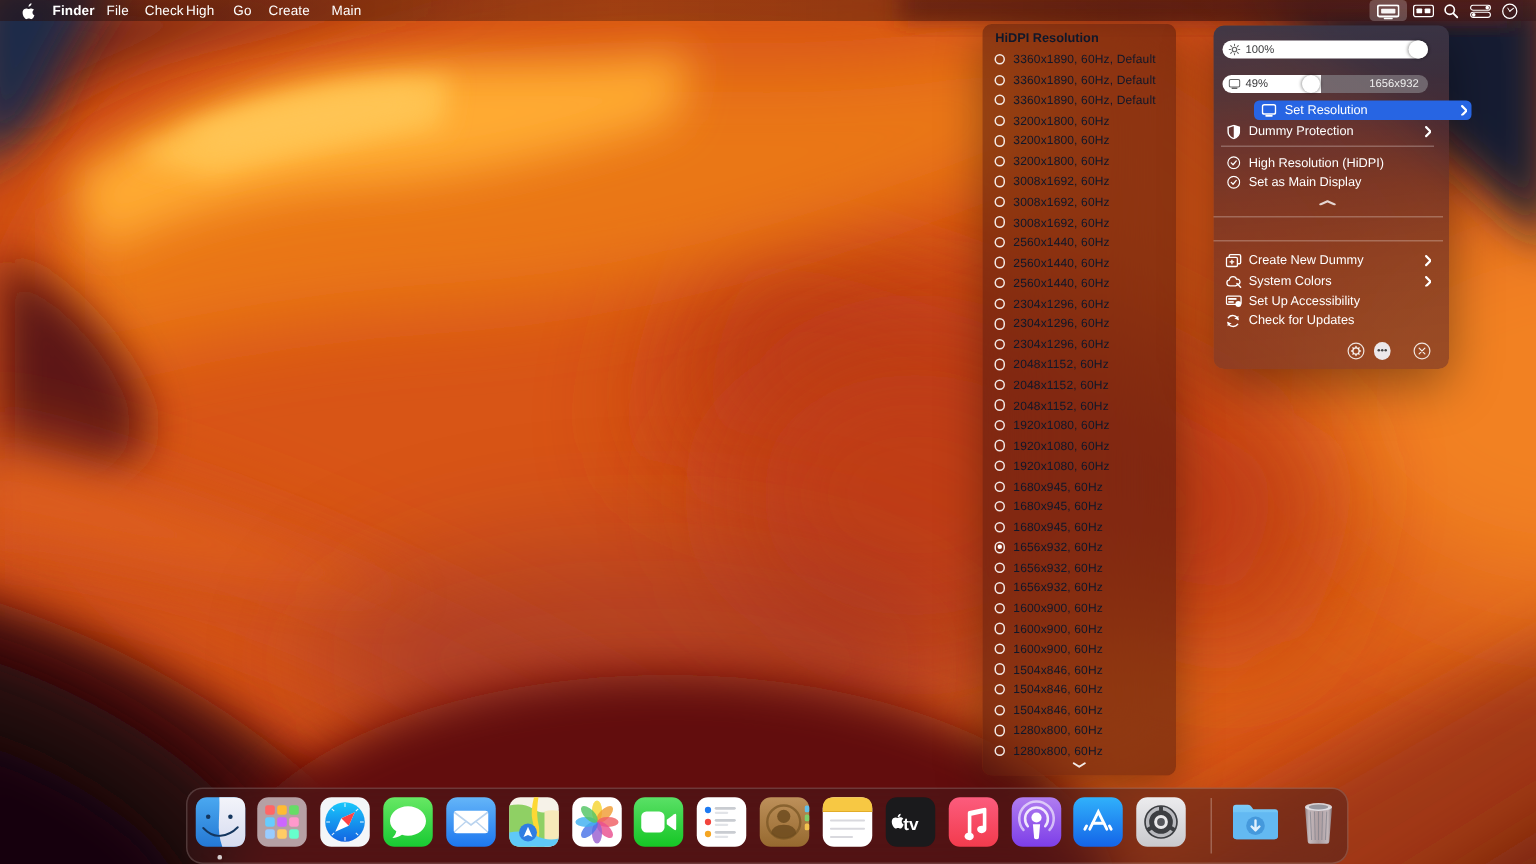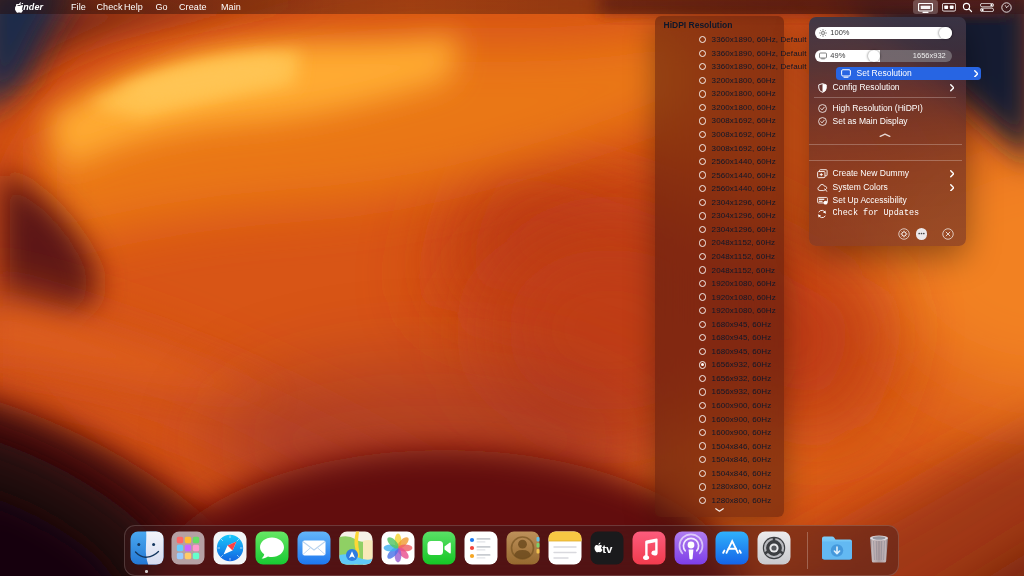--- a/index.html
+++ b/index.html
@@ -14,21 +14,21 @@
   #menubar .hl{position:absolute;left:913px;top:0;width:25px;height:14px;
     background:rgba(255,255,255,0.22);border-radius:3px;}
   #menubar svg{position:absolute;top:0;}
   
   #listpanel{position:absolute;left:655px;top:15.5px;width:129px;height:501px;
     border-radius:6px;background:rgba(60,18,12,0.47);
     backdrop-filter:blur(22px);
     box-shadow:0 8px 30px rgba(0,0,0,0.35);
     z-index:10;color:#0f172a;}
   #listpanel .hdr{position:absolute;left:8.5px;top:4.5px;font-size:8.5px;font-weight:bold;}
-  .ritem{position:absolute;left:0;width:152px;height:13.55px;display:flex;align-items:center;margin-left:36px;}
+  .ritem{position:absolute;left:0;width:152px;height:13.55px;display:flex;align-items:center;}
   .ritem .rc{width:5.4px;height:5.4px;border:0.9px solid rgba(255,255,255,0.9);
      border-radius:50%;margin-left:8px;flex:none;position:relative;}
   .ritem .rc.sel::after{content:"";position:absolute;left:1.1px;top:1.1px;width:3.2px;height:3.2px;
      border-radius:50%;background:#fff;}
   .ritem .rt{font-size:8px;margin-left:5.2px;white-space:nowrap;letter-spacing:0.1px;}
   #listpanel .chev{position:absolute;left:0;width:129px;top:488px;text-align:center;
      font-size:9px;color:rgba(255,255,255,0.9);}
   
   #mainpanel{position:absolute;left:809px;top:16.5px;width:157px;height:229px;
     border-radius:7px;
@@ -108,24 +108,24 @@
   <ellipse cx="445" cy="598" rx="300" ry="148" fill="#620e0b" filter="url(#b15)"></ellipse>
 
   <path d="M 830 -10 L 1034 -10 L 1034 165 Q 920 60 830 -10 Z" fill="#131b33" filter="url(#b15)"></path>
 <path d="M 600 -6 L 1010 -6 L 1010 13 L 600 13 Z" fill="#7c2818" opacity="0.85" filter="url(#b8)"></path>
 </svg>
 
 <div id="menubar">
   <svg style="left:13.5px;top:2px" width="10" height="11" viewBox="0 0 170 190">
       <path fill="#fff" d="M150.4 150.3c-2.5 5.7-5.4 10.9-8.7 15.7-4.6 6.5-8.3 11-11.2 13.6-4.5 4.1-9.3 6.2-14.4 6.3-3.7 0-8.1-1-13.3-3.2-5.2-2.1-10-3.2-14.3-3.2-4.6 0-9.5 1.1-14.7 3.2-5.3 2.1-9.5 3.2-12.7 3.3-4.9.2-9.8-2-14.7-6.5-3.1-2.7-7-7.4-11.7-14-5-7.1-9.2-15.3-12.4-24.7C18.8 130.7 17 121 17 111.5c0-10.9 2.3-20.2 7-28.1 3.7-6.3 8.6-11.3 14.8-14.9 6.1-3.7 12.8-5.5 19.9-5.6 3.9 0 9 1.2 15.4 3.6 6.4 2.4 10.4 3.6 12.2 3.6 1.3 0 5.9-1.4 13.6-4.2 7.3-2.6 13.4-3.7 18.4-3.3 13.6 1.1 23.9 6.5 30.7 16.2-12.2 7.4-18.2 17.7-18.1 31 .1 10.3 3.9 18.9 11.2 25.8 3.3 3.2 7.1 5.6 11.2 7.4-.9 2.6-1.9 5.1-2.9 7.5zM119.1 7.2c0 8.1-3 15.7-8.9 22.7-7.1 8.3-15.7 13.1-25 12.4-.1-1-.2-2-.2-3.1 0-7.8 3.4-16.1 9.4-22.9 3-3.4 6.8-6.3 11.4-8.6 4.6-2.3 9-3.5 13.1-3.7.1 1.1.2 2.2.2 3.2z"></path>
     </svg>
-  <span style="left:15px;font-weight:bold;font-style:italic;">Finder</span>
+  <span style="left:35px;font-weight:bold;">Finder</span>
   <span style="left:71px;">File</span>
   <span style="left:96.5px;">Check</span>
-  <span style="left:124px;">Help</span>
+  <span style="left:124px;">High</span>
   <span style="left:155.5px;">Go</span>
   <span style="left:179px;">Create</span>
   <span style="left:221px;">Main</span>
   <span class="hl"></span>
   <svg style="left:918px;top:2.5px" width="15" height="10" viewBox="0 0 30 20">
       <rect x="1" y="1" width="28" height="15" rx="2.5" fill="none" stroke="#fff" stroke-width="2.4"></rect>
       <rect x="5.5" y="5.5" width="19" height="6.5" rx="1" fill="#fff" opacity="0.95"></rect>
       <rect x="9" y="17.5" width="12" height="2.5" rx="1" fill="#fff"></rect>
     </svg>
   <svg style="left:941.5px;top:3.2px" width="14" height="8.5" viewBox="0 0 28 17">
@@ -344,21 +344,21 @@
       </div>
   </div>
 
   <div class="mrow" style="top:64.8px;">
     <div class="ic">
         <svg width="9" height="10" viewBox="0 0 14 16">
           <path d="M7 1 L13 3 V8 Q13 13 7 15 Q1 13 1 8 V3 Z" fill="none" stroke="#fff" stroke-width="1.5"></path>
           <path d="M7 1 L13 3 V8 Q13 13 7 15 Z" fill="#fff"></path>
         </svg>
       </div>
-    <div class="txt">Config Resolution</div>
+    <div class="txt">Dummy Protection</div>
     <div class="arr">
         <svg width="4.5" height="7.5" viewBox="0 0 6 10">
           <path d="M1 1 L5 5 L1 9" fill="none" stroke="#fff" stroke-width="1.9" stroke-linecap="round" stroke-linejoin="round"></path>
         </svg>
       </div>
   </div>
   <div class="sep" style="top:80.7px;"></div>
 
   <div class="mrow" style="top:85.2px;">
     <div class="ic">
@@ -424,21 +424,21 @@
         <svg width="11" height="9" viewBox="0 0 18 14">
           <rect x="1" y="2" width="16" height="9" rx="1.5" fill="none" stroke="#fff" stroke-width="1.4"></rect>
           <rect x="3" y="4" width="9" height="2" fill="#fff"></rect>
           <rect x="3" y="7.4" width="6" height="1.8" fill="#fff"></rect>
           <circle cx="14" cy="10.5" r="3.2" fill="#fff"></circle>
         </svg>
       </div>
     <div class="txt">Set Up Accessibility</div>
   </div>
 
-  <div class="mrow" style="top:190.9px;font-family:Liberation Mono, monospace;">
+  <div class="mrow" style="top:190.9px;">
     <div class="ic">
         <svg width="10" height="10" viewBox="0 0 16 16">
           <path d="M13.5 6.5 A6 6 0 0 0 3 4.5 M2.5 9.5 A6 6 0 0 0 13 11.5" fill="none" stroke="#fff" stroke-width="1.5" stroke-linecap="round"></path>
           <path d="M13.8 2.5 L13.6 6.7 L9.5 5.6 Z" fill="#fff"></path>
           <path d="M2.2 13.5 L2.4 9.3 L6.5 10.4 Z" fill="#fff"></path>
         </svg>
       </div>
     <div class="txt">Check for Updates</div>
   </div>
 

